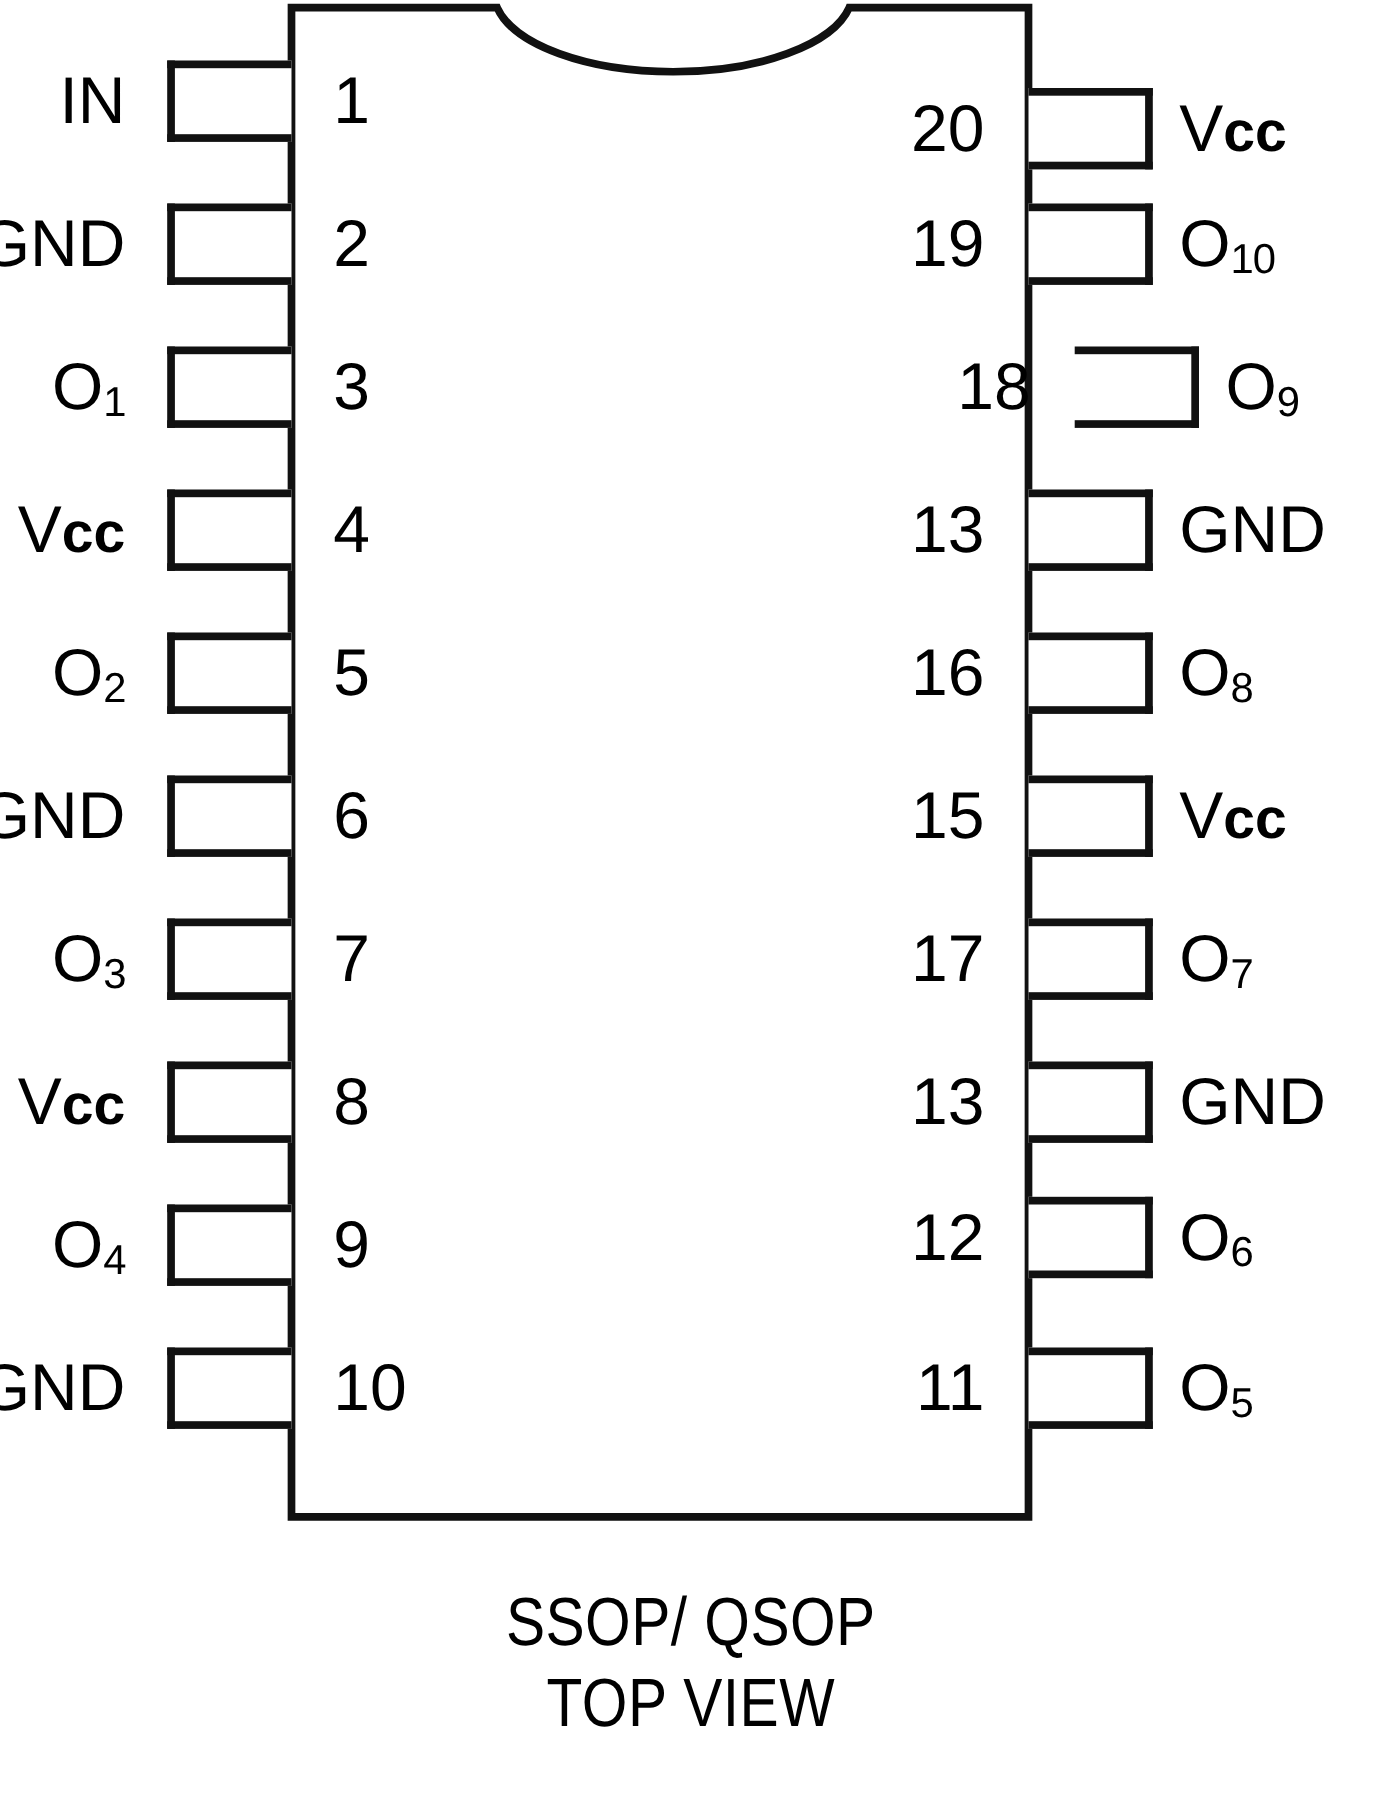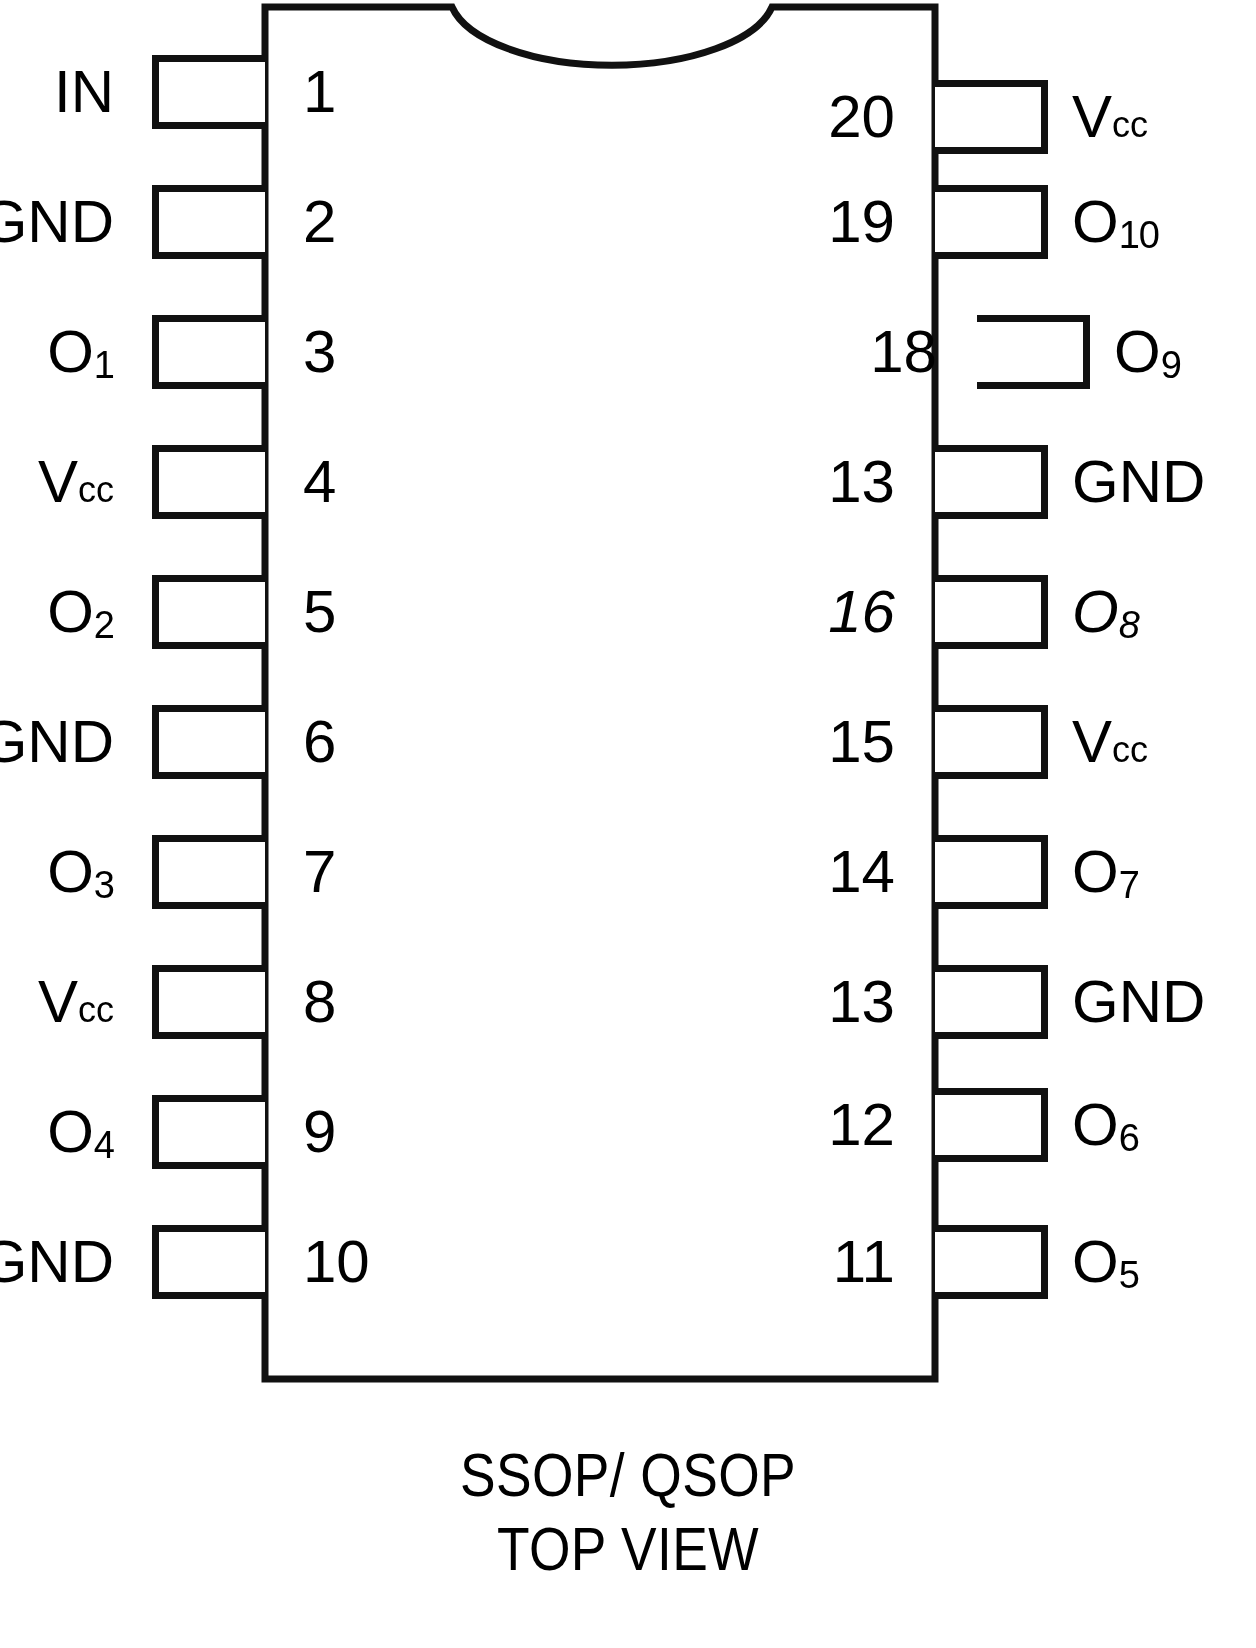--- a/index.html
+++ b/index.html
@@ -88,22 +88,23 @@
   }
 
   .sub {
     font-size: 38px;
     vertical-align: baseline;
     position: relative;
     top: 6px;
     letter-spacing: -1px;
   }
   .smallcaps {
-    font-size: 36px;
+    font-size: 52px;
     letter-spacing: 0px;
+    font-weight: bold;
   }
 
   
   #body-outline {
     position: absolute;
     left: 258px;
     top: 0px;
     width: 684px;
     height: 1386px;
     pointer-events: none;
@@ -204,33 +205,33 @@
       <div class="pin-row" style="top: 315px; left: 0px; width: 1256px; margin-left: 42px;">
         <div class="pad right"></div>
         <div class="pinnum right">18</div>
         <div class="siglabel right">O<span class="sub">9</span></div>
       </div>
       <div class="pin-row" style="top: 445px; left: 0px; width: 1256px;">
         <div class="pad right"></div>
         <div class="pinnum right">13</div>
         <div class="siglabel right">GND</div>
       </div>
-      <div class="pin-row" style="top: 575px; left: 0px; width: 1160px; font-style: italic;">
+      <div class="pin-row" style="top: 575px; left: 0px; width: 1160px;">
         <div class="pad right"></div>
         <div class="pinnum right">16</div>
         <div class="siglabel right">O<span class="sub">8</span></div>
       </div>
       <div class="pin-row" style="top: 705px; left: 0px; width: 1256px;">
         <div class="pad right"></div>
         <div class="pinnum right">15</div>
         <div class="siglabel right">V<span class="smallcaps">cc</span></div>
       </div>
       <div class="pin-row" style="top: 835px; left: 0px; width: 1256px;">
         <div class="pad right"></div>
-        <div class="pinnum right">14</div>
+        <div class="pinnum right">17</div>
         <div class="siglabel right">O<span class="sub">7</span></div>
       </div>
       <div class="pin-row" style="top: 965px; left: 0px; width: 1037px;">
         <div class="pad right"></div>
         <div class="pinnum right">13</div>
         <div class="siglabel right">GND</div>
       </div>
       <div class="pin-row" style="top: 1088px; left: 0px; width: 1256px;">
         <div class="pad right"></div>
         <div class="pinnum right">12</div>

